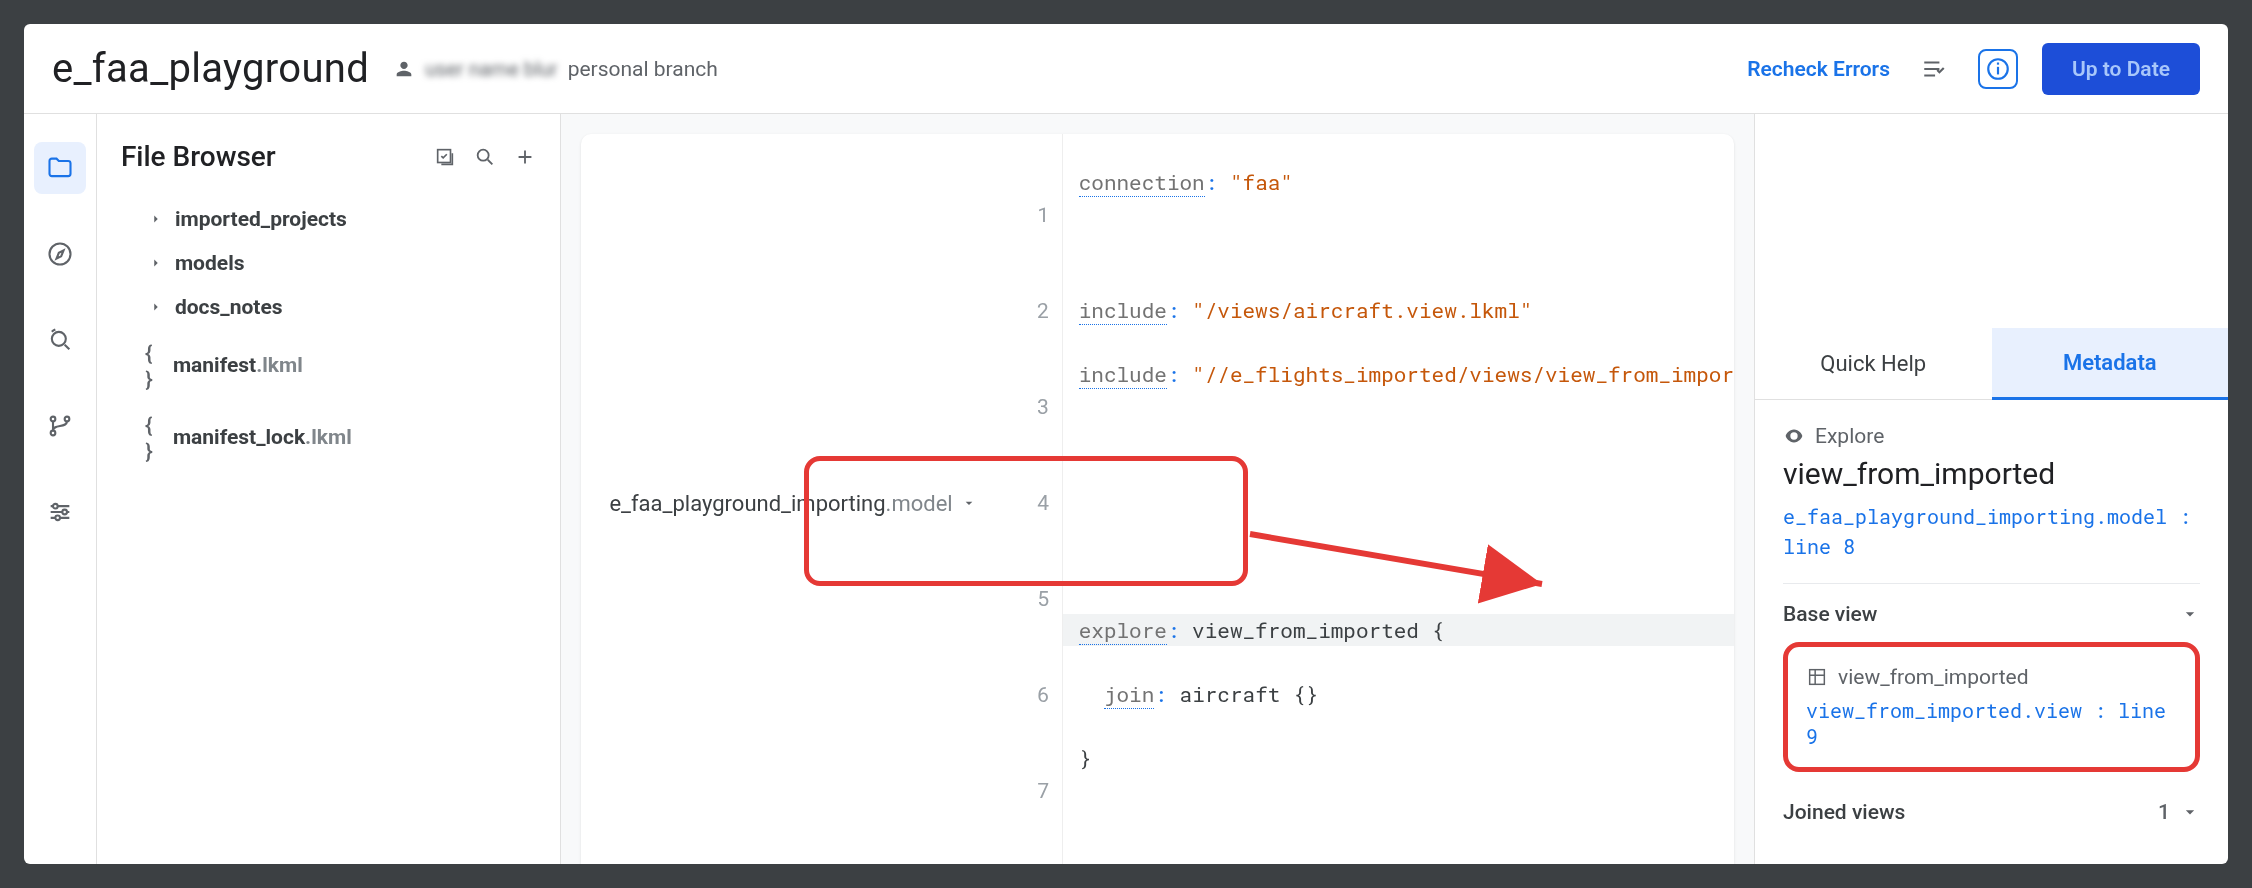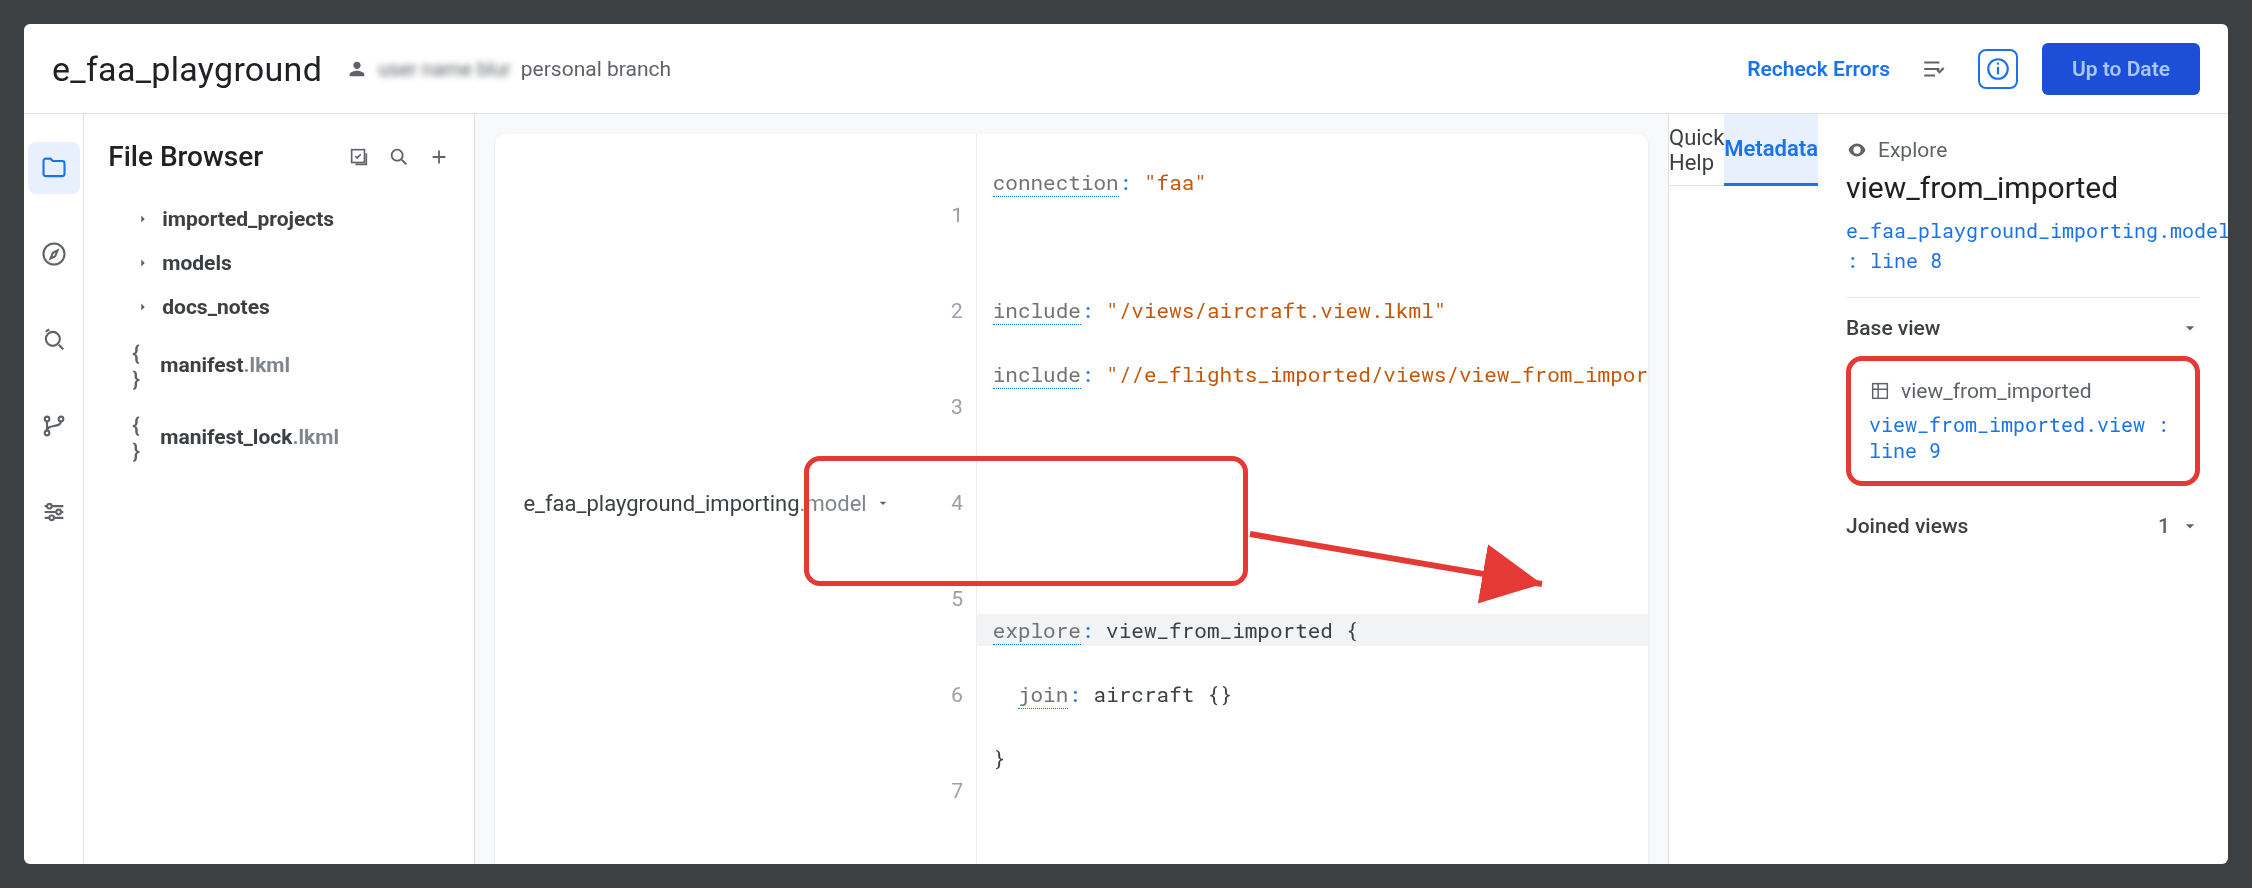--- a/index.html
+++ b/index.html
@@ -22,21 +22,21 @@
   
   .header {
     display: flex;
     align-items: center;
     padding: 16px 28px;
     border-bottom: 1px solid #e0e0e0;
     gap: 24px;
     height: 90px;
   }
   .project-title {
-    font-size: 34px;
+    font-size: 40px;
     font-weight: 400;
     color: #202124;
     letter-spacing: 0.3px;
   }
   .user-area {
     display: flex;
     align-items: center;
     gap: 10px;
     color: #5f6368;
     font-size: 20px;
@@ -203,21 +203,21 @@
   }
   .annot-arrow {
     position: absolute;
     pointer-events: none;
   }
   
   .right-panel {
     width: 560px;
     border-left: 1px solid #e0e0e0;
     display: flex;
-    flex-direction: row;
+    flex-direction: column;
     justify-content: flex-end;
   }
   .rp-tabs {
     display: flex;
     height: 72px;
   }
   .rp-tab {
     flex: 1;
     display: flex;
     align-items: center;

